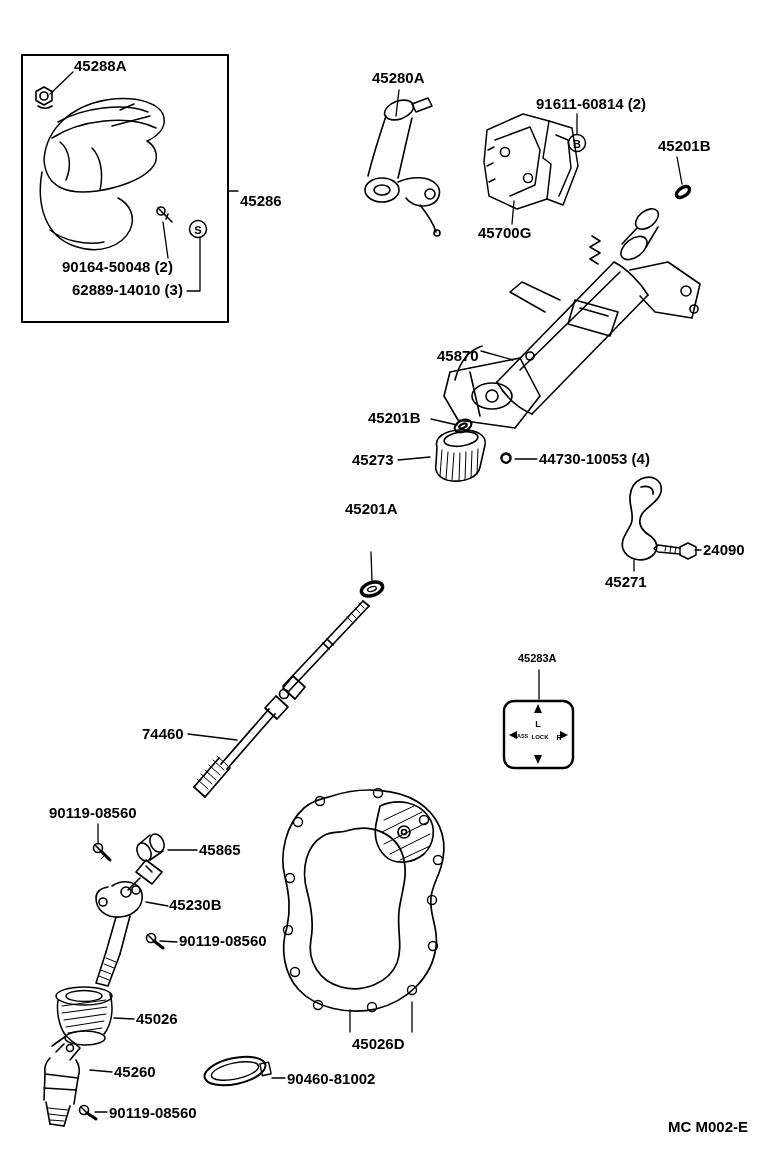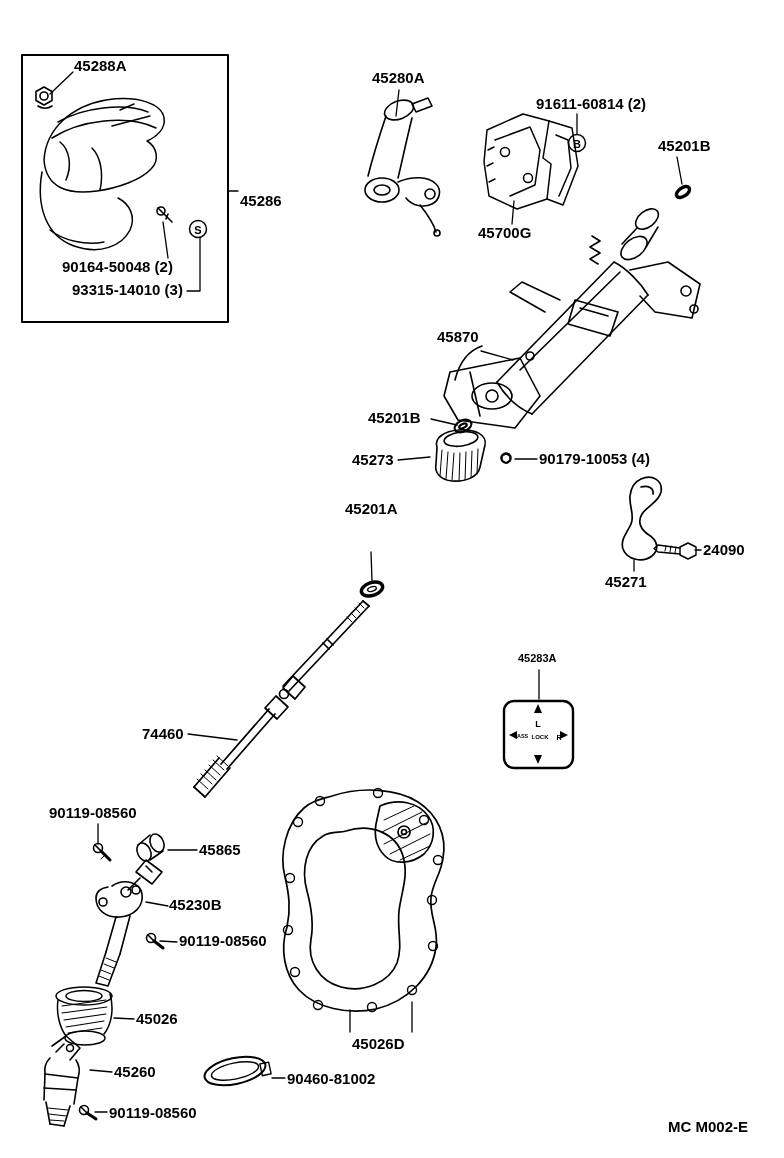--- a/index.html
+++ b/index.html
@@ -284,29 +284,29 @@
     <g stroke-width="2">
       <ellipse cx="235" cy="1071" rx="31" ry="13" transform="rotate(-12 235 1071)"></ellipse>
       <ellipse cx="235" cy="1071" rx="24" ry="8" transform="rotate(-12 235 1071)" stroke-width="1.4"></ellipse>
       <rect x="261" y="1063" width="9" height="12" transform="rotate(-12 265 1069)" stroke-width="1.4"></rect>
     </g>
   </svg>
 
   <div class="callout" style="left:74px;top:57px">45288A</div>
   <div class="callout" style="left:240px;top:192px">45286</div>
   <div class="callout" style="left:62px;top:258px">90164-50048 (2)</div>
-  <div class="callout" style="left:72px;top:281px">93315-14010 (3)</div>
+  <div class="callout" style="left:72px;top:281px">62889-14010 (3)</div>
   <div class="callout" style="left:372px;top:69px">45280A</div>
   <div class="callout" style="left:536px;top:95px">91611-60814 (2)</div>
   <div class="callout" style="left:658px;top:137px">45201B</div>
   <div class="callout" style="left:478px;top:224px">45700G</div>
-  <div class="callout" style="left:437px;top:328px">45870</div>
+  <div class="callout" style="left:437px;top:347px">45870</div>
   <div class="callout" style="left:368px;top:409px">45201B</div>
   <div class="callout" style="left:352px;top:451px">45273</div>
-  <div class="callout" style="left:539px;top:450px">90179-10053 (4)</div>
+  <div class="callout" style="left:539px;top:450px">44730-10053 (4)</div>
   <div class="callout" style="left:703px;top:541px">24090</div>
   <div class="callout" style="left:605px;top:573px">45271</div>
   <div class="callout" style="left:345px;top:500px">45201A</div>
   <div class="callout" style="left:142px;top:725px">74460</div>
   <div class="callout sm" style="left:518px;top:652px">45283A</div>
   <div class="callout" style="left:49px;top:804px">90119-08560</div>
   <div class="callout" style="left:199px;top:841px">45865</div>
   <div class="callout" style="left:169px;top:896px">45230B</div>
   <div class="callout" style="left:179px;top:932px">90119-08560</div>
   <div class="callout" style="left:136px;top:1010px">45026</div>

